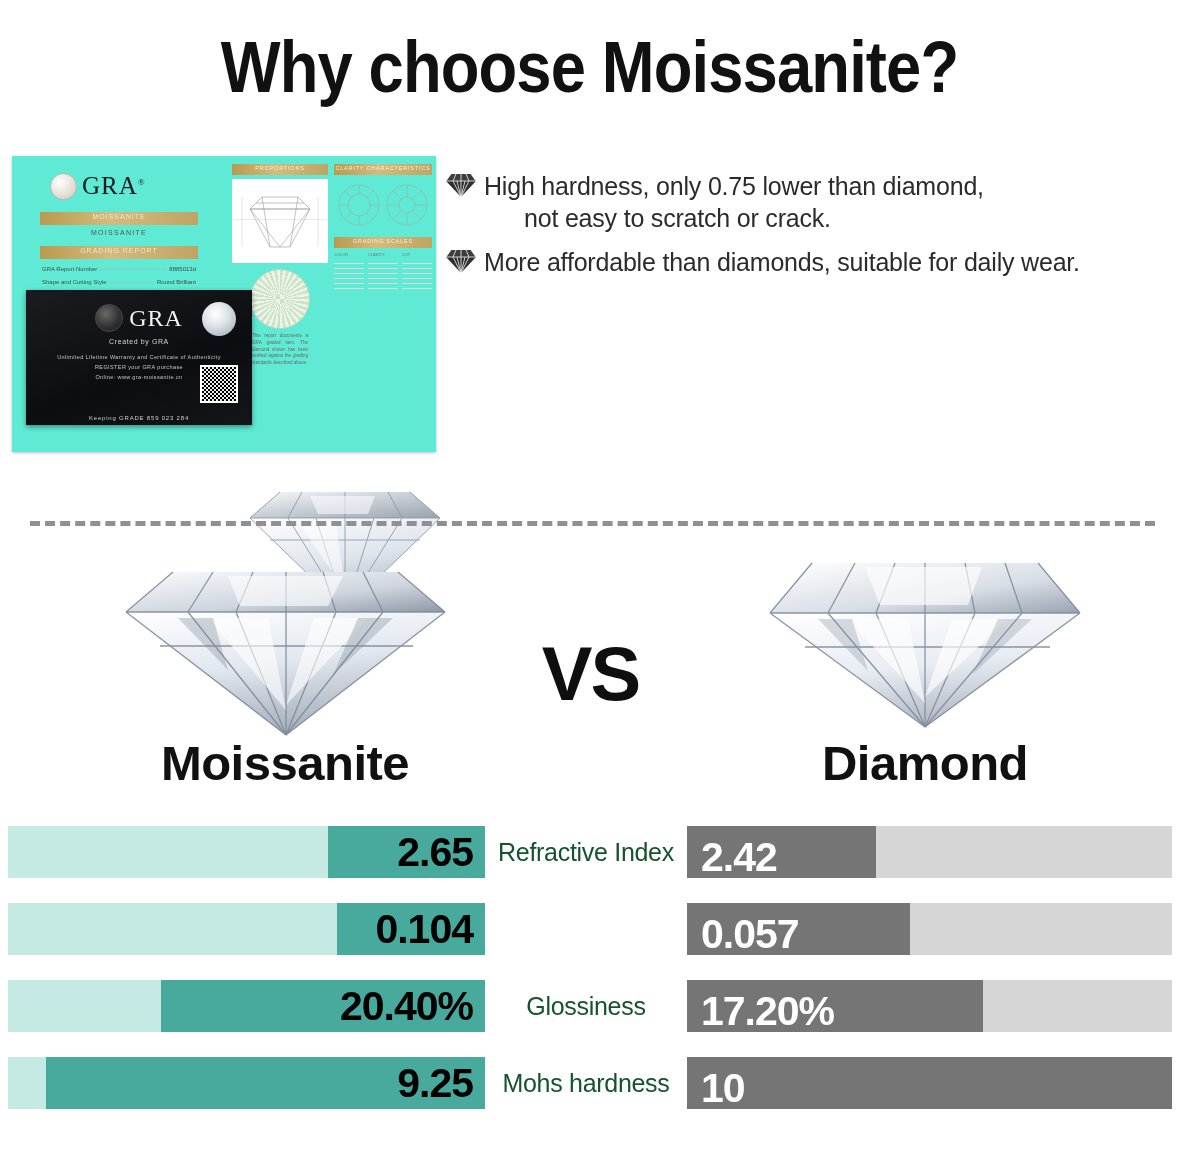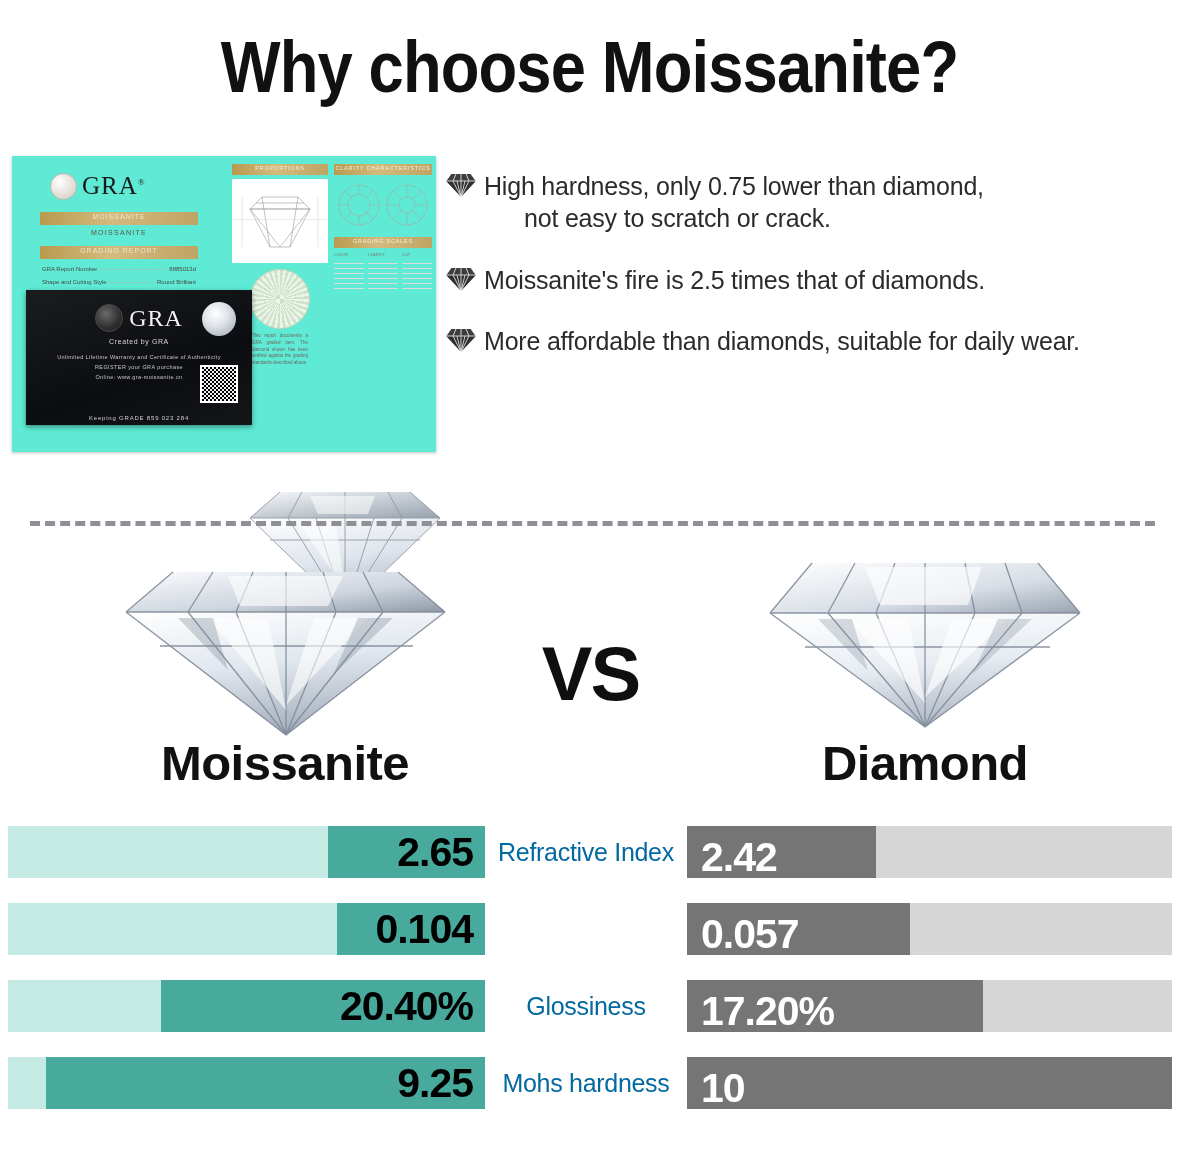--- a/index.html
+++ b/index.html
@@ -130,21 +130,21 @@
   .top-gem{
     position:absolute;left:228px;top:330px;width:210px;height:145px;
   }
 
   
   .bullets{position:absolute;left:444px;top:170px;width:735px;}
   .bullet{display:flex;align-items:flex-start;margin-bottom:0;}
   .b-icon{flex:0 0 auto;width:34px;height:26px;margin-right:6px;margin-top:2px;}
   .b-text{font-size:25px;color:#2b2b2b;line-height:1.28;letter-spacing:-.2px;}
   .b-text .l2{display:block;margin-left:40px;}
-  .bullet.b1{margin-bottom:30px;}
+  .bullet.b1{margin-bottom:12px;}
   .bullet.b2{margin-bottom:29px;}
   .bullet.b3{margin-bottom:29px;}
 
   
   .divider{
     position:absolute;left:30px;top:521px;width:1125px;height:0;
     border-top:5px dashed #8f8f96;
   }
 
   
@@ -189,21 +189,21 @@
     background:#757575;height:100%;
     display:flex;align-items:flex-end;justify-content:flex-start;
     box-sizing:border-box;padding-left:14px;
   }
   .fill-right span{
     font-size:41px;font-weight:bold;color:#ffffff;letter-spacing:-1px;line-height:1;
   }
   .bar-label{
     position:absolute;left:487px;top:6px;width:198px;height:52px;
     display:flex;align-items:center;justify-content:center;
-    font-size:25px;color:#0369a1;letter-spacing:-.3px;white-space:nowrap;
+    font-size:25px;color:#14532d;letter-spacing:-.3px;white-space:nowrap;
   }
 </style>
 </head>
 <body>
 
 <div class="title">Why choose Moissanite?</div>
 
 <div class="cert-wrap">
 
   <div class="cert-paper">
@@ -408,35 +408,20 @@
         </g>
       </svg>
     </span>
     <span class="b-text">
       <span>High hardness, only 0.75 lower than diamond,</span>
       <span class="l2">not easy to scratch or crack.</span>
     </span>
   </div>
 
 
-  <div class="bullet b3">
-    <span class="b-icon">
-      <svg width="34" height="26" viewBox="0 0 34 26">
-        <path d="M2 9 L32 9 L17 25 Z" fill="#2f2f2f"></path>
-        <path d="M2 9 L7 2 L27 2 L32 9 Z" fill="#3d3d3d"></path>
-        <g stroke="#ffffff" stroke-width="0.9" opacity="0.85" fill="none">
-          <path d="M7 2 L2 9 M27 2 L32 9 M2 9 L32 9"></path>
-          <path d="M12 2 L9 9 M17 2 L17 9 M22 2 L25 9"></path>
-          <path d="M9 9 L17 25 M25 9 L17 25 M17 9 L17 25"></path>
-          <path d="M13 9 L17 25 M21 9 L17 25"></path>
-        </g>
-      </svg>
-    </span>
-    <span class="b-text">Moissanite's fire is 2.5 times that of diamonds.</span>
-  </div>
 
   <div class="bullet b4">
     <span class="b-icon">
       <svg width="34" height="26" viewBox="0 0 34 26">
         <path d="M2 9 L32 9 L17 25 Z" fill="#2f2f2f"></path>
         <path d="M2 9 L7 2 L27 2 L32 9 Z" fill="#3d3d3d"></path>
         <g stroke="#ffffff" stroke-width="0.9" opacity="0.85" fill="none">
           <path d="M7 2 L2 9 M27 2 L32 9 M2 9 L32 9"></path>
           <path d="M12 2 L9 9 M17 2 L17 9 M22 2 L25 9"></path>
           <path d="M9 9 L17 25 M25 9 L17 25 M17 9 L17 25"></path>

